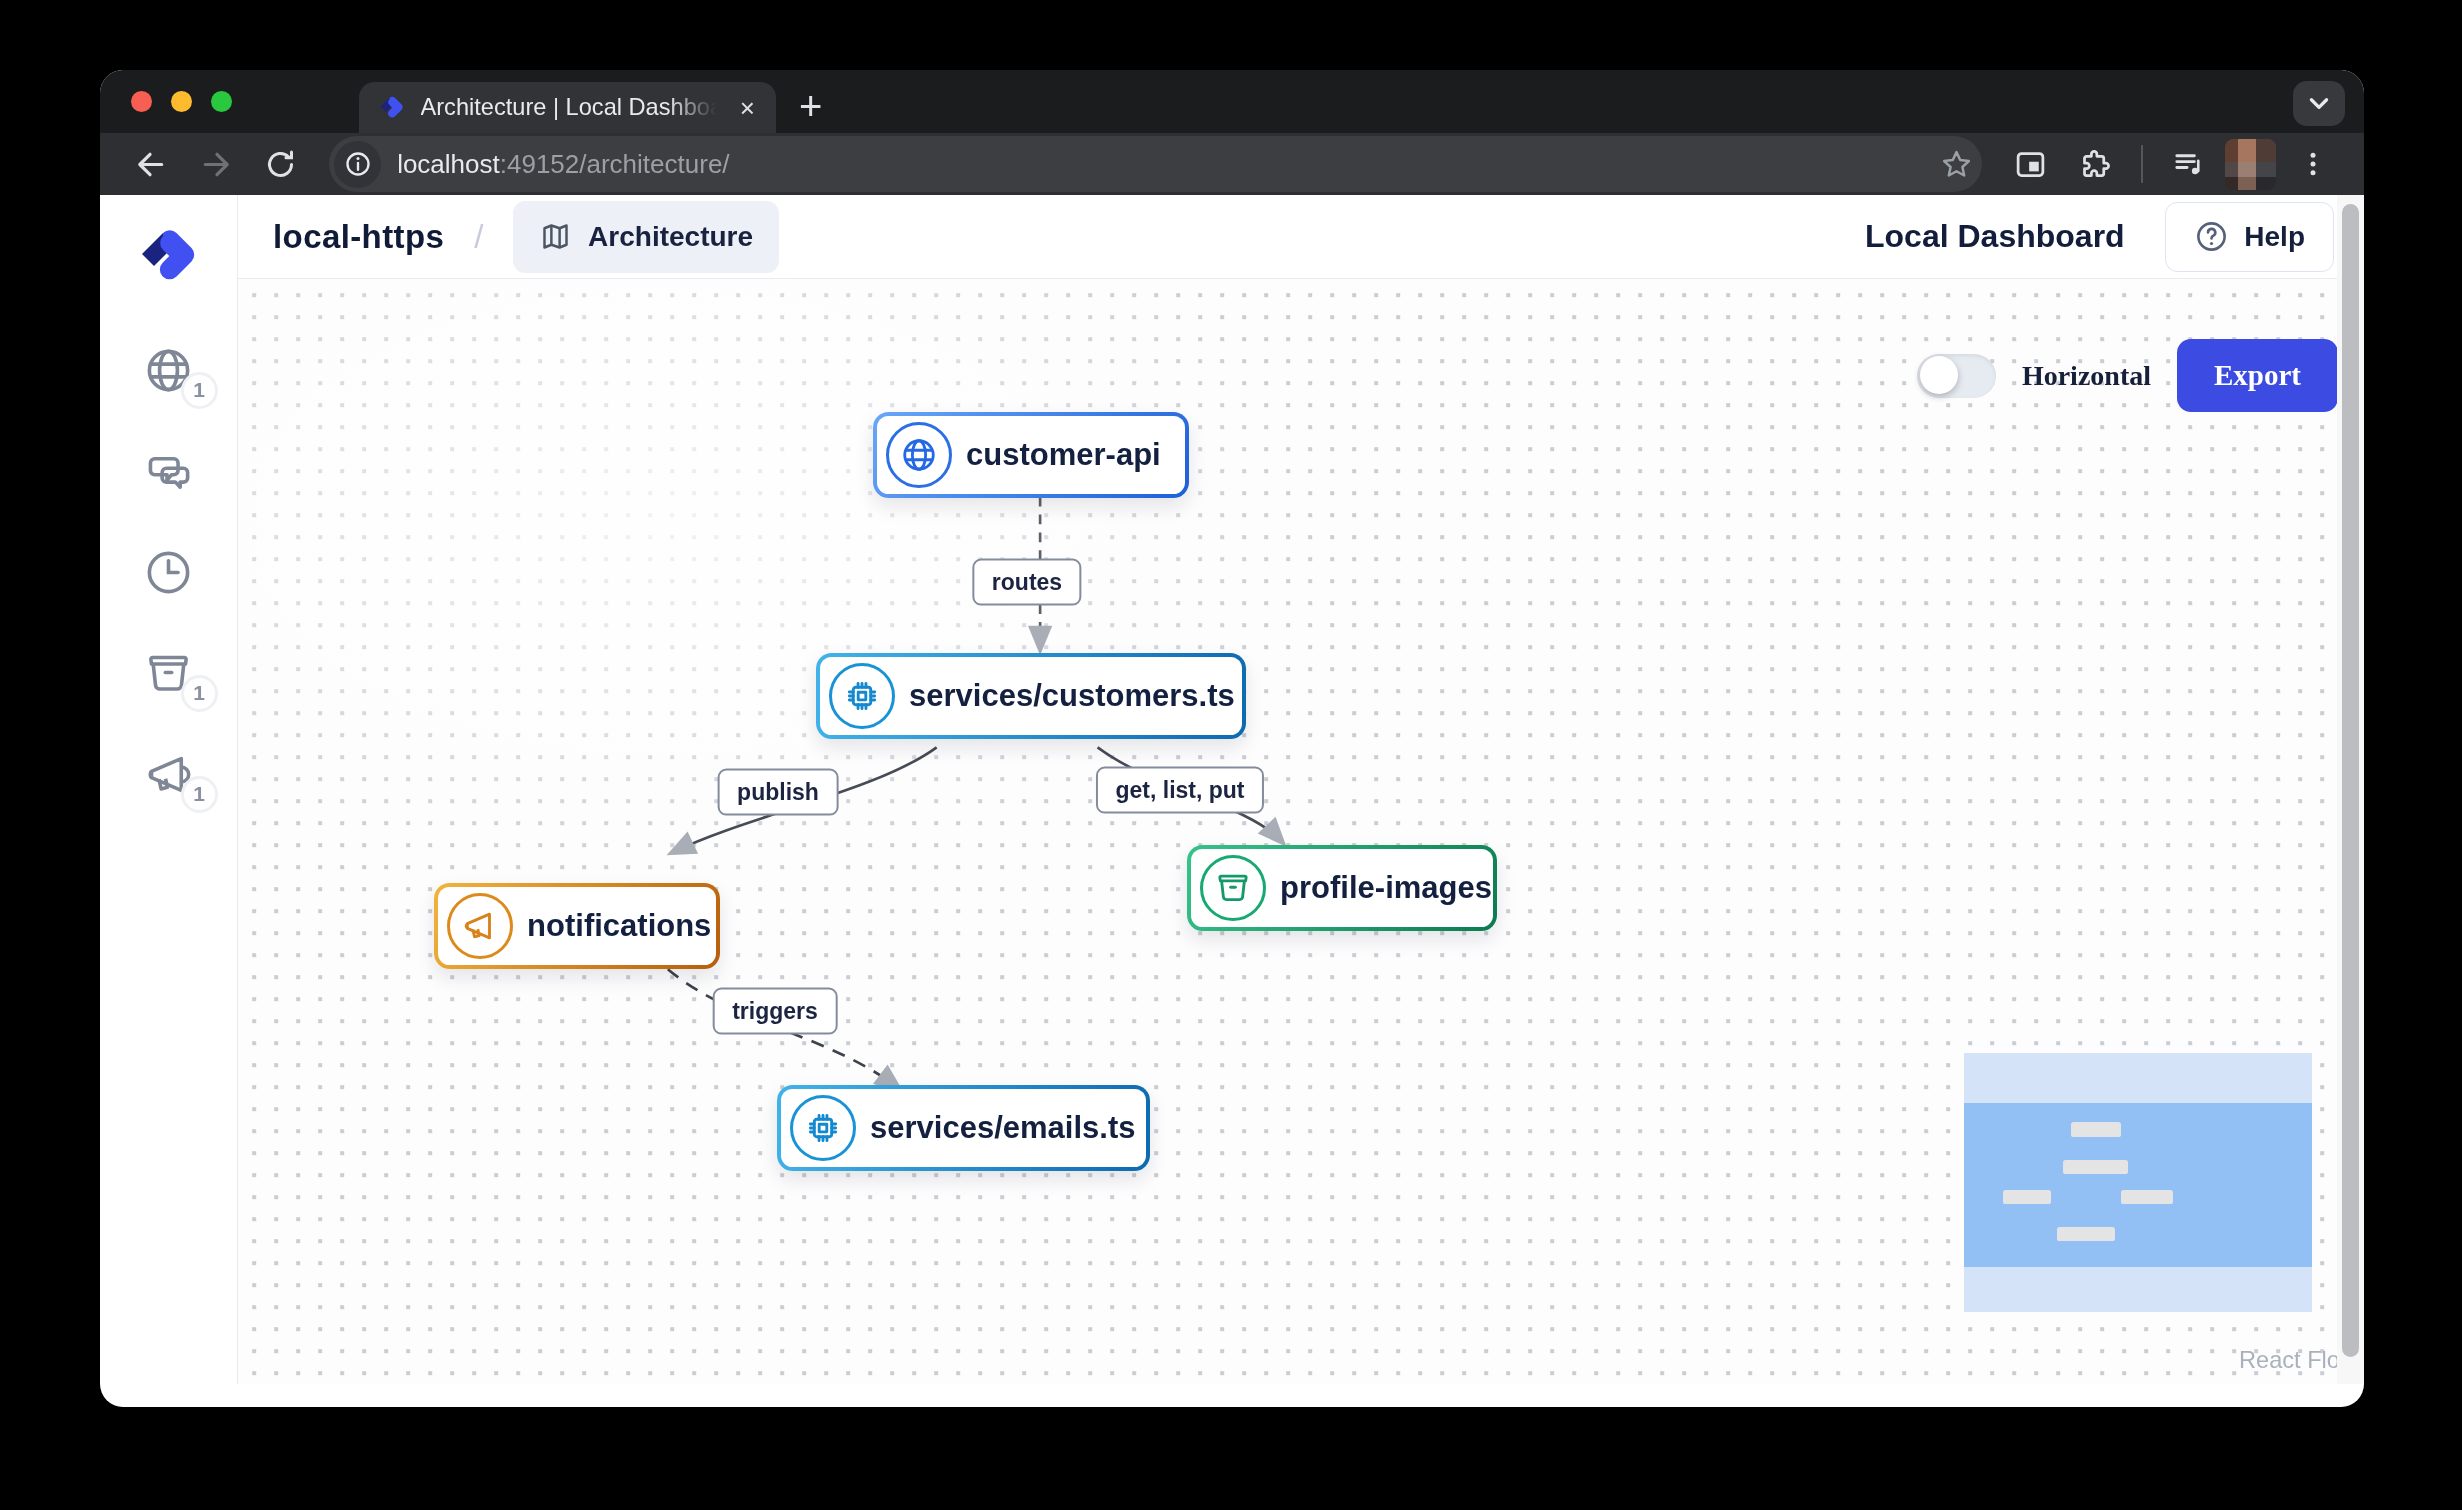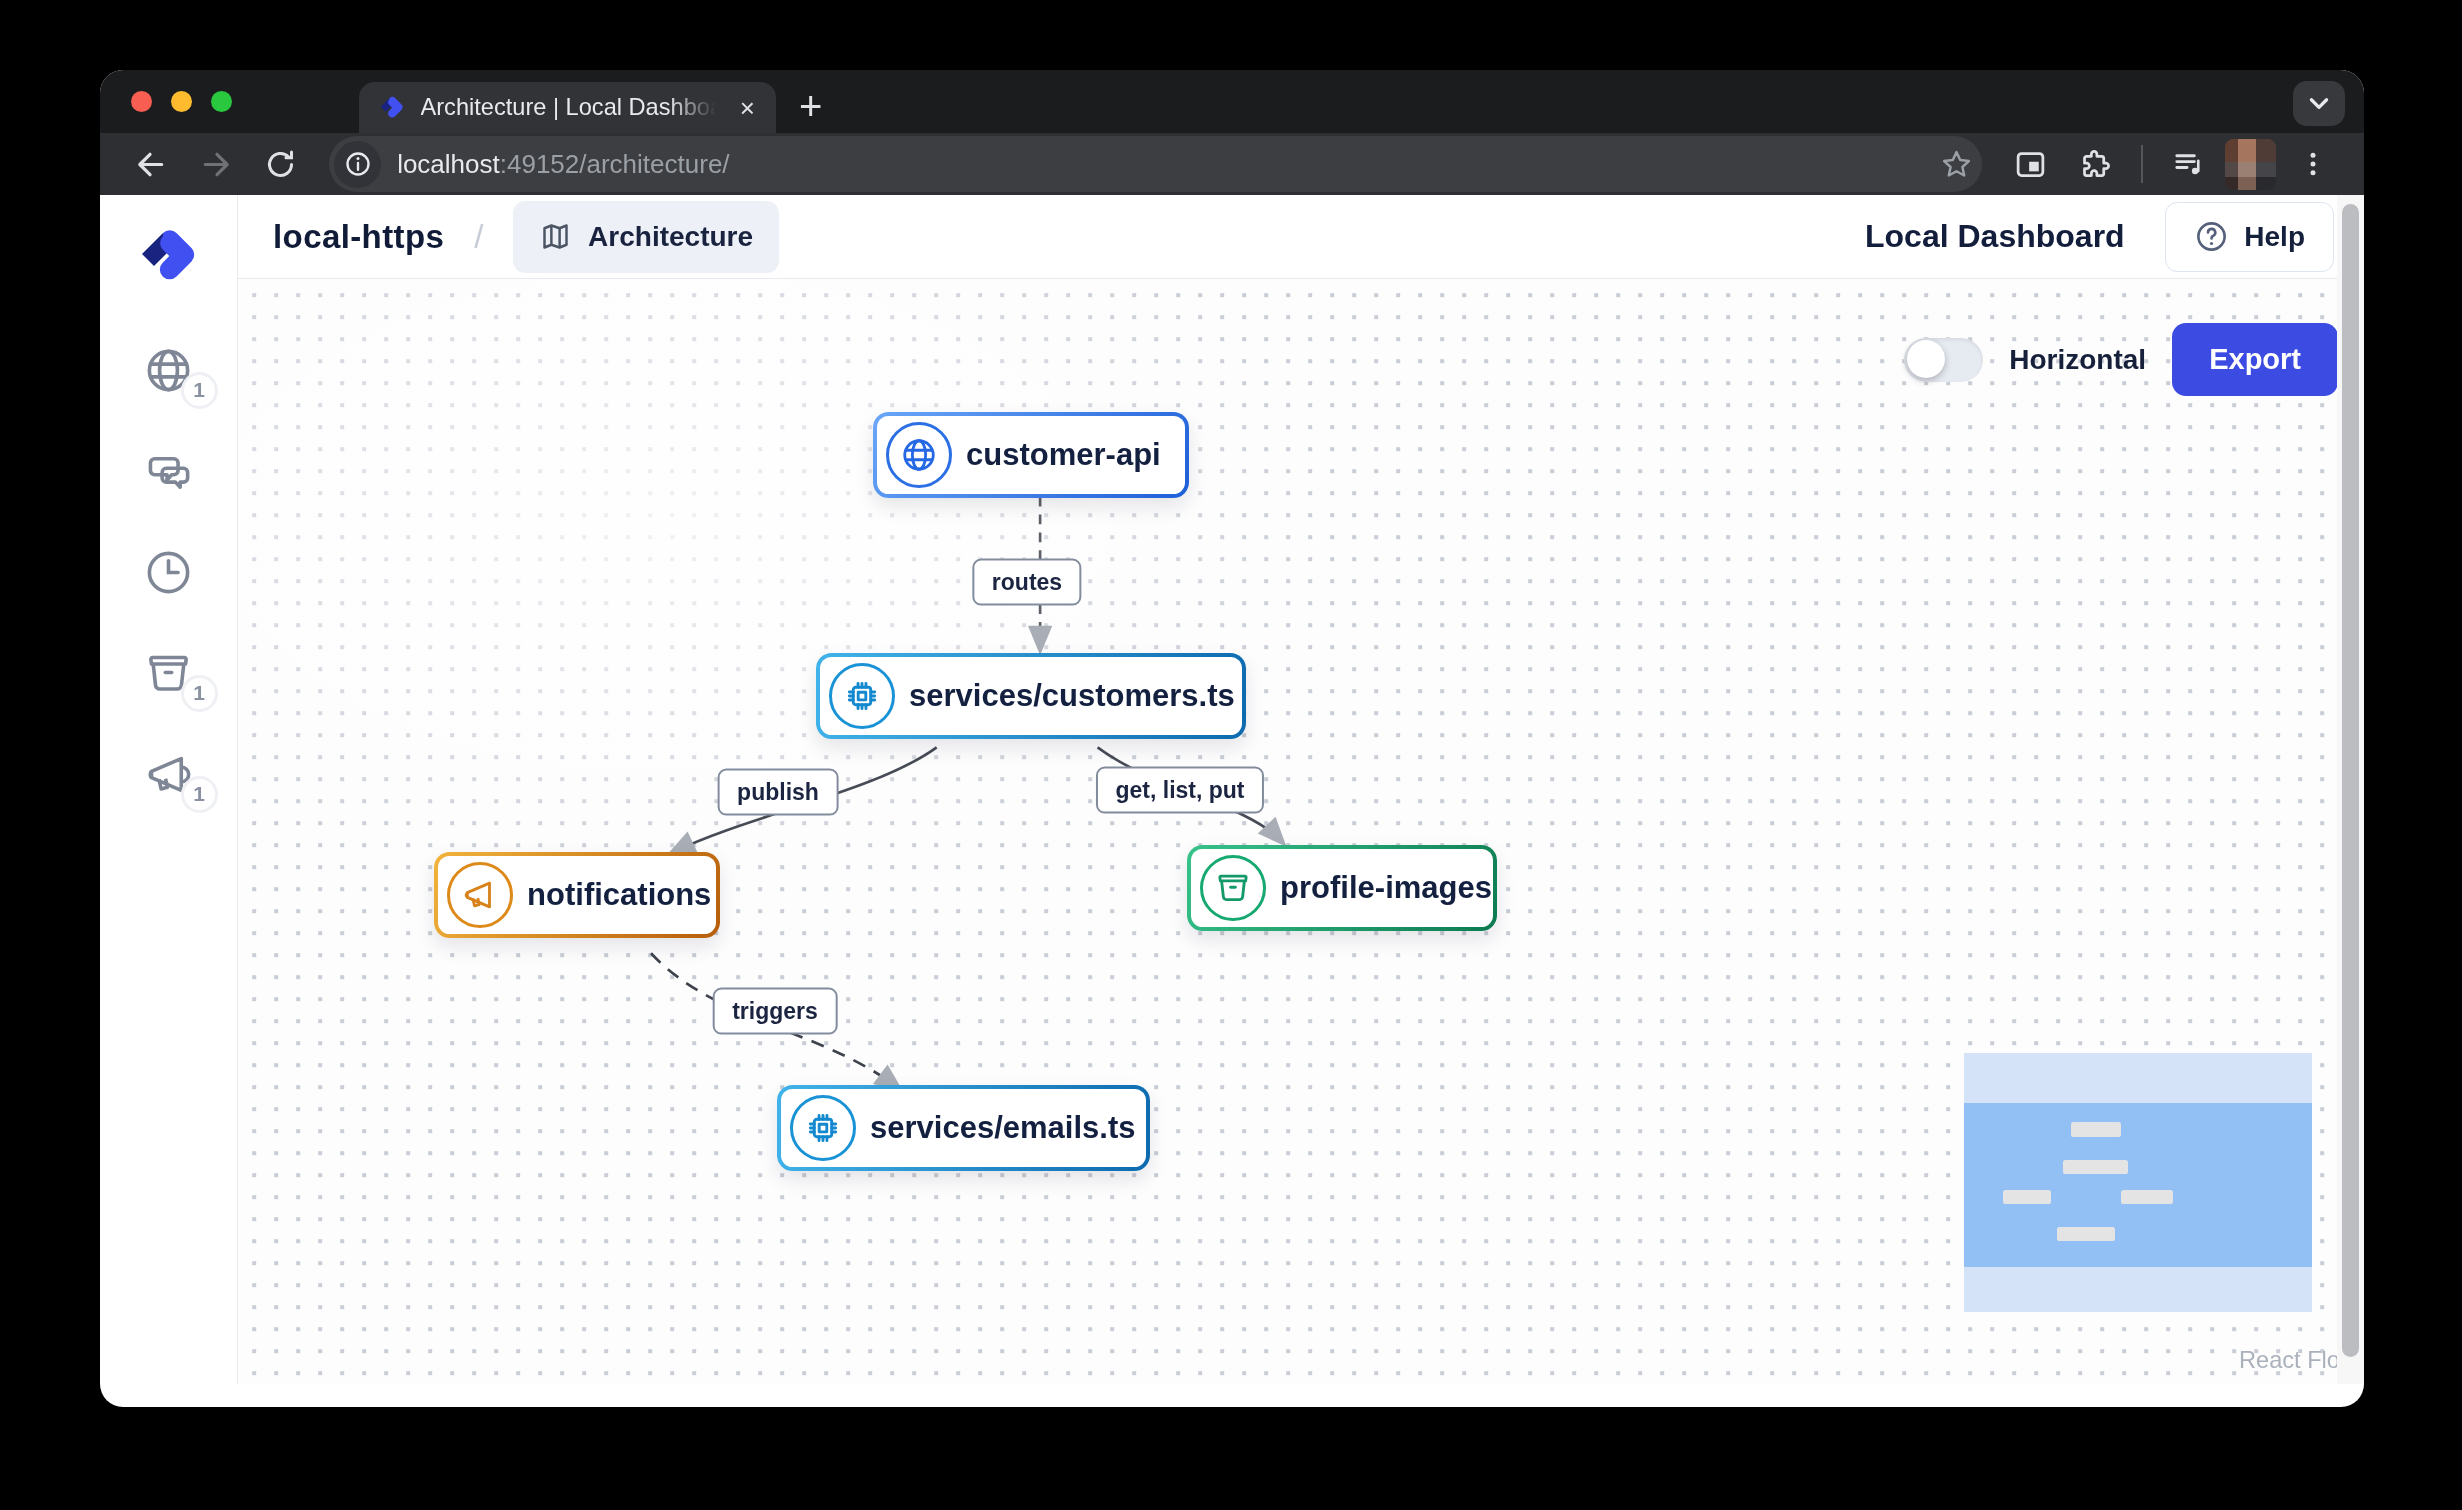--- a/index.html
+++ b/index.html
@@ -85,21 +85,21 @@
   .grad-bucket  { background:linear-gradient(120deg,#37c38b,#0c7a50); }
   .ic-api     { color:#2468e4; border-color:#2b6fe4; }
   .ic-service { color:#1489cf; border-color:#1a93d6; }
   .ic-topic   { color:#d8821c; border-color:#dd8a1b; }
   .ic-bucket  { color:#149a68; border-color:#16a971; }
 
   .edge-label { position:absolute; transform:translate(-50%,-50%); background:#fff;
     border:2.2px solid #838c9c; border-radius:8.7px; padding:7.9px 17.5px;
     font-size:23px; font-weight:bold; color:#1b2440; white-space:nowrap; }
 
-  .controls { position:absolute; top:44px; right:26px; display:flex; align-items:center; gap:26px; }
+  .controls { position:absolute; top:60px; right:26px; display:flex; align-items:center; gap:26px;font-family:Liberation Serif, serif; }
   .toggle { width:79px; height:44px; border-radius:23px; background:#e6eaf1; position:relative;
     box-shadow:inset 0 1.7px 4.4px rgba(0,0,0,.08); }
   .toggle-thumb { position:absolute; left:2.6px; top:2.6px; width:38px; height:38px; border-radius:50%;
     background:#fff; box-shadow:0 2.6px 7px rgba(0,0,0,.25); }
   .toggle-label { font-size:28px; font-weight:bold; color:#16203a; }
   .export-btn { height:73px; padding:0 37px; border-radius:14px; border:none; color:#fff;
     font-size:29px; font-weight:bold; display:flex; align-items:center; font-family:inherit;text-align:right; }
 
   .minimap { position:absolute; left:1726px; top:774px; width:348px; height:259px; background:#d4e3f8; }
   .mm-view { position:absolute; left:0; top:50px; width:100%; height:164px; background:#92c0f4; }
@@ -313,21 +313,21 @@
               <svg width="38" height="38" viewBox="0 0 24 24" fill="none" stroke="currentColor" stroke-width="1.8" stroke-linejoin="round">
                   <rect x="6.5" y="6.5" width="11" height="11" rx="1.5"></rect>
                   <rect x="9.6" y="9.6" width="4.8" height="4.8"></rect>
                   <path d="M9.5 6.5V4M12 6.5V4M14.5 6.5V4M9.5 20v-2.5M12 20v-2.5M14.5 20v-2.5M6.5 9.5H4M6.5 12H4M6.5 14.5H4M20 9.5h-2.5M20 12h-2.5M20 14.5h-2.5" stroke-linecap="round"></path>
                 </svg>
             </span>
             <span class="node-label">services/customers.ts</span>
           </div>
         </div>
 
-        <div class="node grad-topic" style="left:196px; top:573px; width:286px;">
+        <div class="node grad-topic" style="left:196px; top:604px; width:286px;">
           <div class="node-inner">
             <span class="node-icon ic-topic">
               <svg width="38" height="38" viewBox="0 0 24 24" fill="none" stroke="currentColor" stroke-width="1.8" stroke-linejoin="round">
                   <path d="M4 10.5l14-6v15l-14-6v-3z"></path>
                   <path d="M4 10.5a2.2 2.2 0 0 0 0 3"></path>
                   <path d="M7.5 14.2l1 4.6 3-.8-.9-4"></path>
                 </svg>
             </span>
             <span class="node-label">notifications</span>
           </div>

